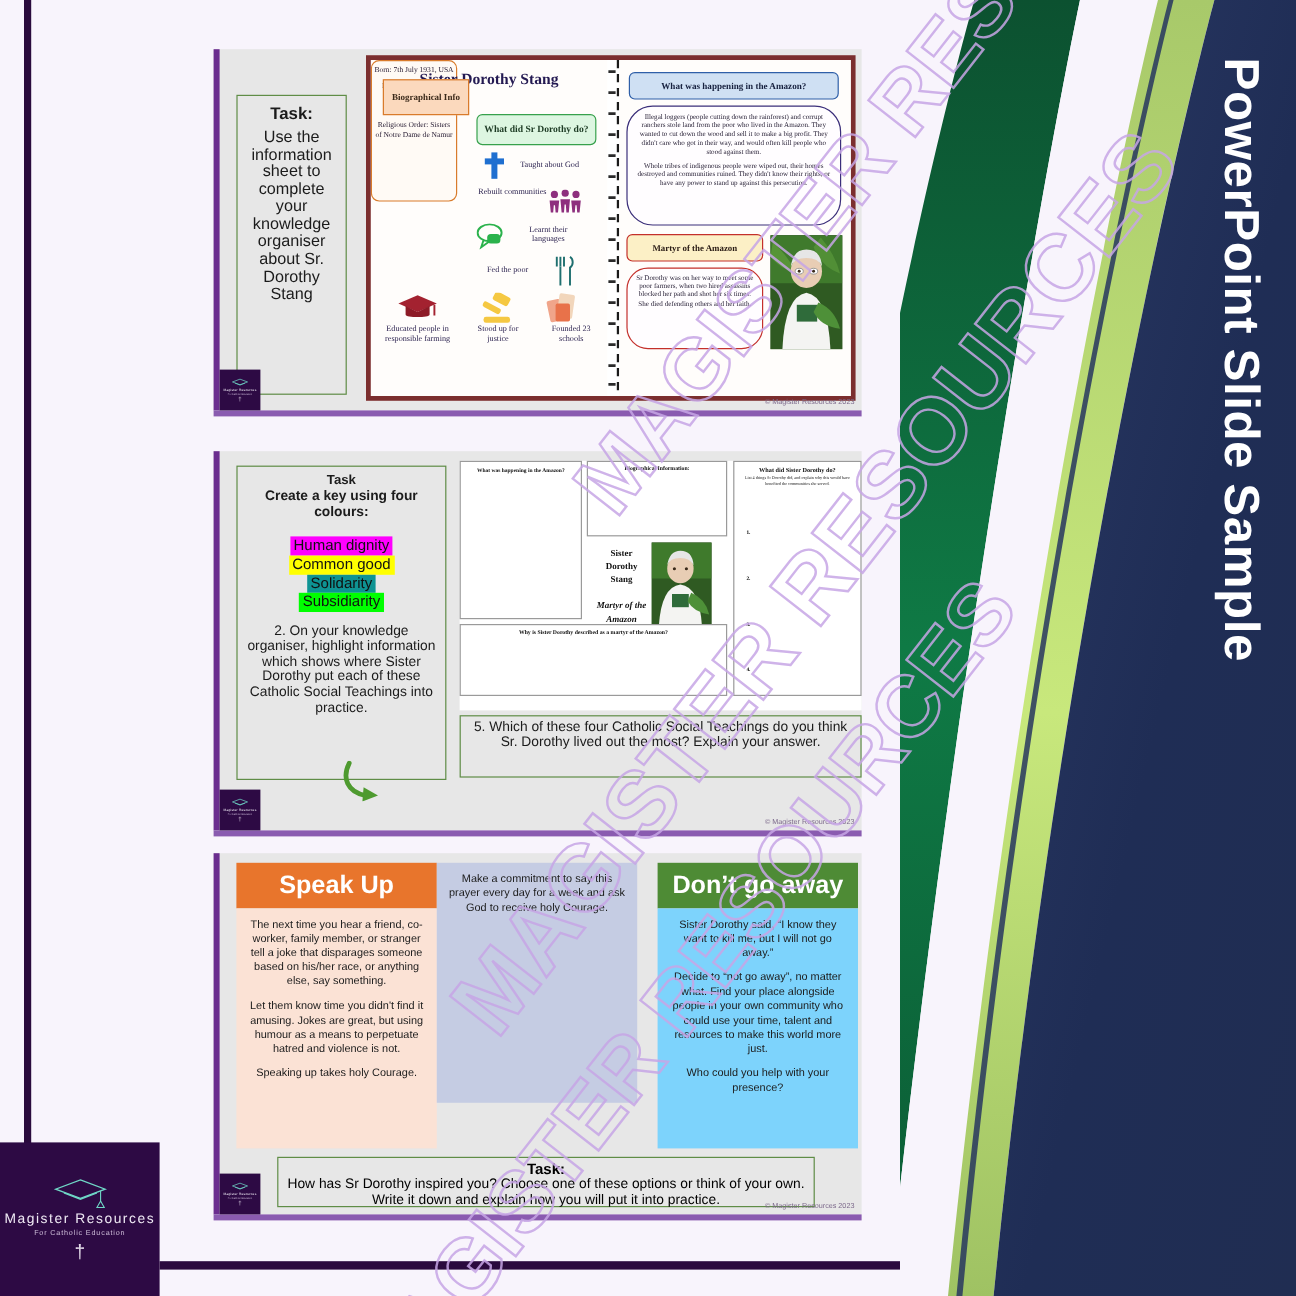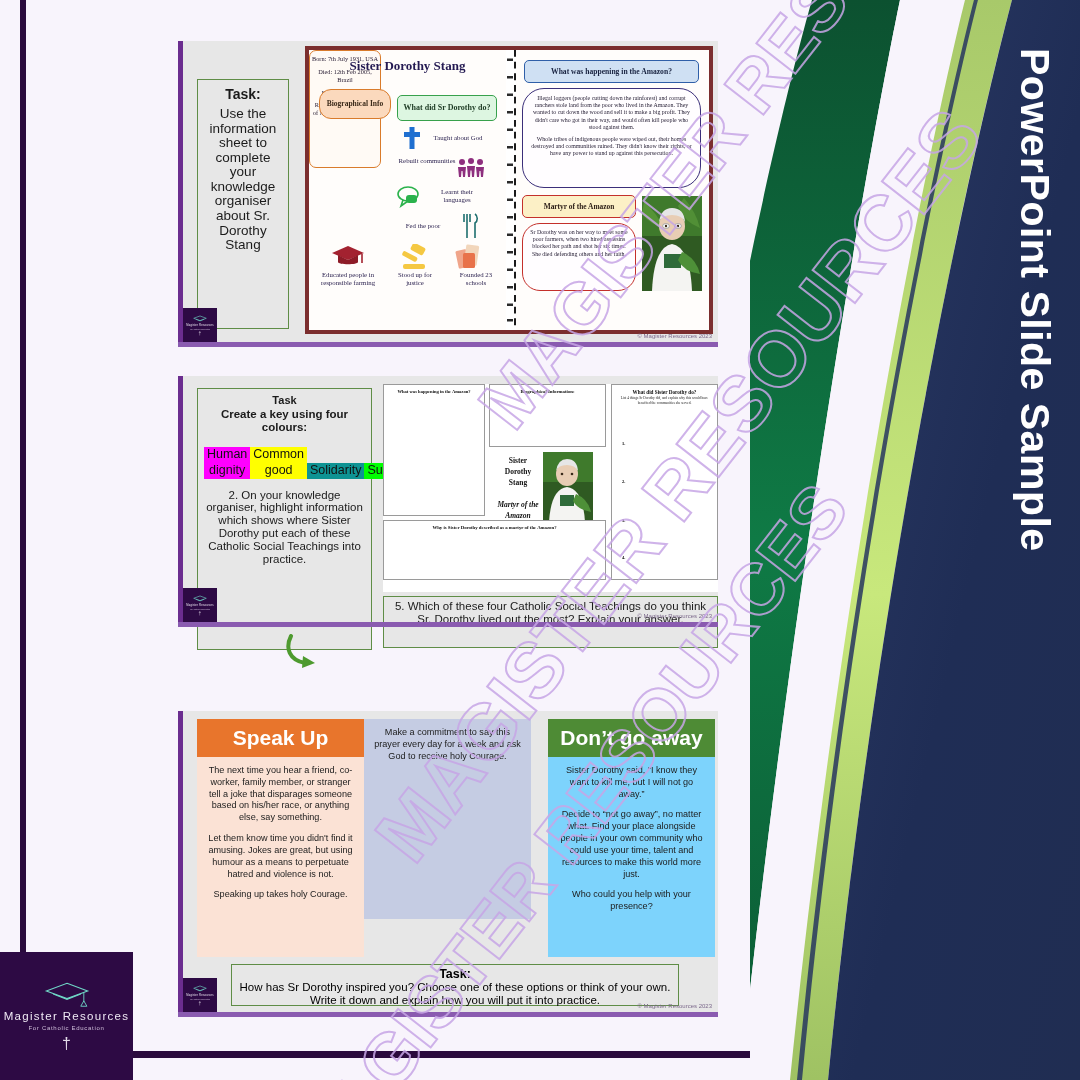--- a/index.html
+++ b/index.html
@@ -56,21 +56,21 @@
     position:absolute;left:0px;bottom:0px;width:34px;height:34px;background:#2d0a44;
     display:flex;flex-direction:column;align-items:center;justify-content:center;gap:1px;
     z-index:6;
   }
   .slide-badge .cap{width:14px;height:8px;}
   .slide-badge .bn{font-size:2.7px;letter-spacing:.2px;color:#efe9f4;}
   .slide-badge .bs{font-size:2px;color:#c5b2d2;}
   .slide-badge .bc{font-size:5px;color:#ded5e4;line-height:1;}
 
   #slide1{left:178px;top:41px;width:540px;height:301px;}
-  #slide2{left:178px;top:376px;width:540px;height:246px;}
+  #slide2{left:178px;top:376px;width:540px;height:316px;}
   #slide3{left:178px;top:711px;width:540px;height:301px;}
 
   
   .taskbox{
     position:absolute;background:#e7e7e7;border:1.5px solid #5f8d46;
     box-sizing:border-box;text-align:center;color:#1b1b1b;
   }
   .task-h{font-weight:bold;}
 
   
@@ -91,21 +91,21 @@
   .b-title{
     position:absolute;left:0;right:0;top:8px;text-align:center;
     font-family:"Liberation Serif", serif;font-weight:bold;font-size:13px;color:#241a52;
   }
   .pill{
     position:absolute;box-sizing:border-box;text-align:center;
     font-family:"Liberation Serif", serif;font-weight:bold;
     display:flex;align-items:center;justify-content:center;
     line-height:1.05;
   }
-  #s1-bio-h{left:10px;top:39px;width:72px;height:30px;background:#fbd9bd;border:1.5px solid #d97b2b;border-radius:12px;font-size:7.5px;color:#3b2a1a;}
+  #s1-bio-h{left:10px;top:16px;width:72px;height:30px;background:#fbd9bd;border:1.5px solid #d97b2b;border-radius:0;font-size:7.5px;color:#3b2a1a;}
   #s1-what-h{left:88px;top:45px;width:100px;height:26px;background:#ddf6e1;border:1.5px solid #37a14c;border-radius:5px;font-size:8px;color:#1d3b24;}
   #s1-bio-b{
     left:10px;top:66px;width:72px;height:118px;background:#fffaf5;border:1.5px solid #d97b2b;border-radius:7px;
     font-family:"Liberation Serif", serif;font-size:6.3px;color:#2b2036;text-align:center;padding:4px 2px;box-sizing:border-box;line-height:1.25;
   }
   .bio-line{margin-bottom:5px;}
 
   .act{position:absolute;font-family:"Liberation Serif", serif;font-size:6.8px;color:#2c2350;text-align:center;line-height:1.15;}
   .ico{position:absolute;}
 
@@ -126,21 +126,21 @@
   }
   .photo{
     position:absolute;overflow:hidden;background:#2f5a22;
   }
   #s1-photo{left:126px;top:146px;width:60px;height:95px;}
 
   
   #s2-task{left:14px;top:12px;width:175px;height:262px;padding:5px 6px;}
   #s2-task .task-h{font-size:11px;}
   #s2-task .task-sub{font-size:11.5px;line-height:1.1;margin-top:2px;font-weight:bold;}
-  .keylist{margin:14px 0 10px;display:flex;flex-direction:row;align-items:flex-end;gap:0px;}
+  .keylist{margin:14px 0 10px;display:flex;flex-direction:column;align-items:center;gap:0px;}
   .keylist span{font-size:12.5px;line-height:1.25;padding:0 3px;color:#111;}
   #s2-task .task-n{font-size:11.5px;line-height:1.12;margin-top:8px;}
 
   .worksheet{
     position:absolute;left:200px;top:8px;width:335px;height:208px;background:#ffffff;
     box-sizing:border-box;
   }
   .wbox{position:absolute;border:1px solid #9a9a9a;box-sizing:border-box;background:#fff;}
   .wtitle{font-family:"Liberation Serif", serif;font-weight:bold;text-align:center;color:#101010;}
 

